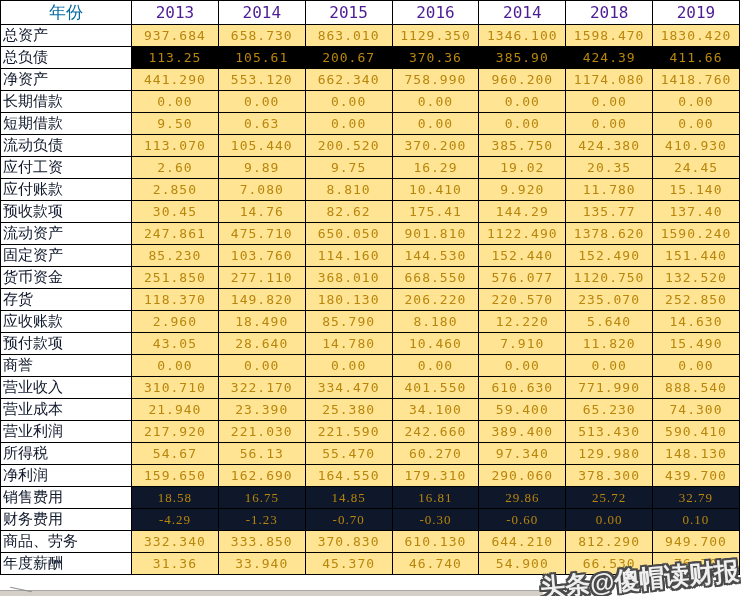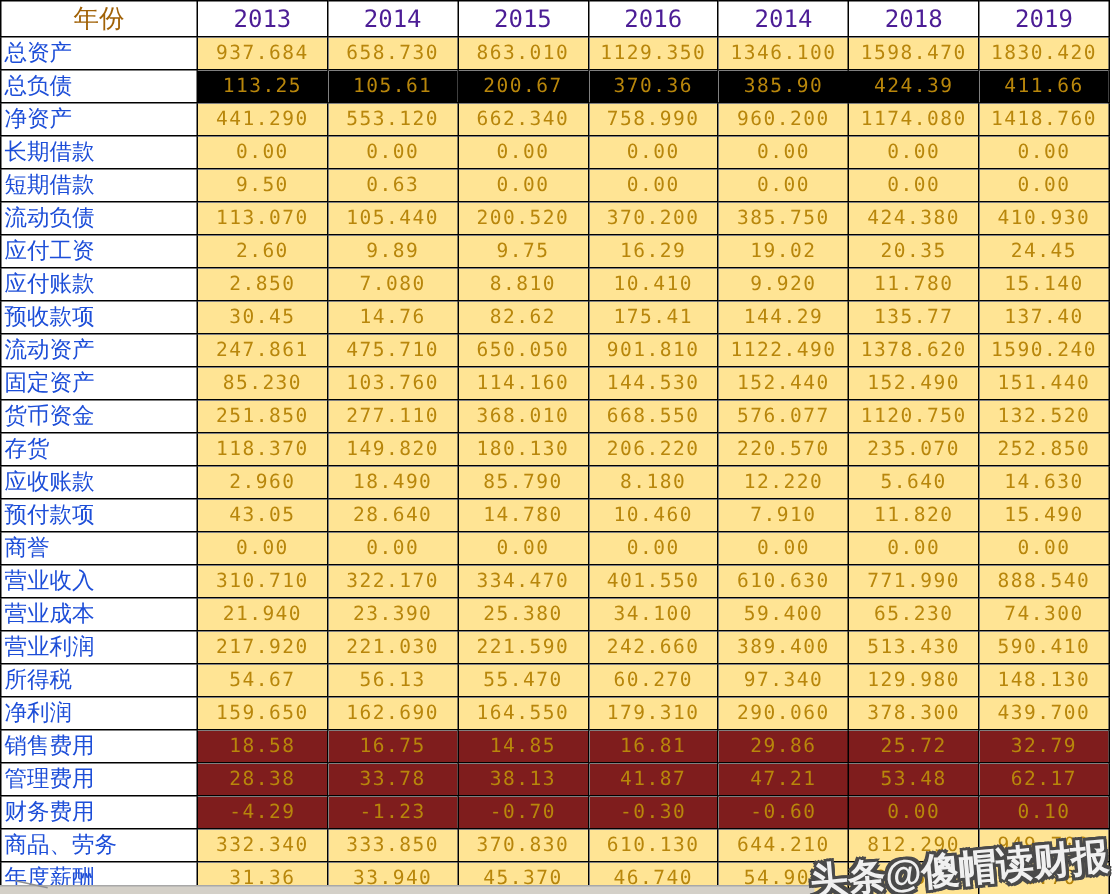--- a/index.html
+++ b/index.html
@@ -21,48 +21,48 @@
     padding: 0;
     overflow: hidden;
     white-space: nowrap;
     vertical-align: middle;
   }
   .fin thead th { height: 22px; background: #fff; }
   th.label-h {
     font-family: "DejaVu Serif", serif;
     font-weight: normal;
     font-size: 17px;
-    color: #a16207;
+    color: #0369a1;
     text-align: center;
   }
   th.year {
     font-family: "DejaVu Sans Mono", monospace;
     font-weight: normal;
     font-size: 16px;
     color: #4c1d95;
     text-align: center;
   }
   td.label {
     background: #fff;
     font-family: Liberation Serif, serif;
     font-size: 15px;
-    color: #1d4ed8;
+    color: #0f172a;
     text-align: left;
     padding-left: 2px;
   }
   td.num {
     text-align: center;
     font-family: "DejaVu Sans Mono", monospace;
     font-size: 13px;
     letter-spacing: 1px;
     color: #B8860B;
     background: #FFE494;
   }
   tr.style-green td.num { background: #000000; }
-  tr.style-mint  td.num { background: #7f1d1d; }
+  tr.style-mint  td.num { background: #0f172a; font-family: Liberation Serif, serif; }
 
   .watermark {
     position: absolute;
     right: 1px;
     bottom: 9px;
     font-size: 25px;
     font-weight: bold;
     letter-spacing: 0px;
     white-space: nowrap;
     transform: rotate(-5deg);
@@ -331,30 +331,20 @@
     <td class="label">销售费用</td>
   <td class="num">18.58</td>
         <td class="num">16.75</td>
         <td class="num">14.85</td>
         <td class="num">16.81</td>
         <td class="num">29.86</td>
         <td class="num">25.72</td>
         <td class="num">32.79</td>
       </tr>
       <tr class="style-mint">
-    <td class="label">管理费用</td>
-  <td class="num">28.38</td>
-        <td class="num">33.78</td>
-        <td class="num">38.13</td>
-        <td class="num">41.87</td>
-        <td class="num">47.21</td>
-        <td class="num">53.48</td>
-        <td class="num">62.17</td>
-      </tr>
-      <tr class="style-mint">
     <td class="label">财务费用</td>
   <td class="num">-4.29</td>
         <td class="num">-1.23</td>
         <td class="num">-0.70</td>
         <td class="num">-0.30</td>
         <td class="num">-0.60</td>
         <td class="num">0.00</td>
         <td class="num">0.10</td>
       </tr>
       <tr class="style-yellow">

